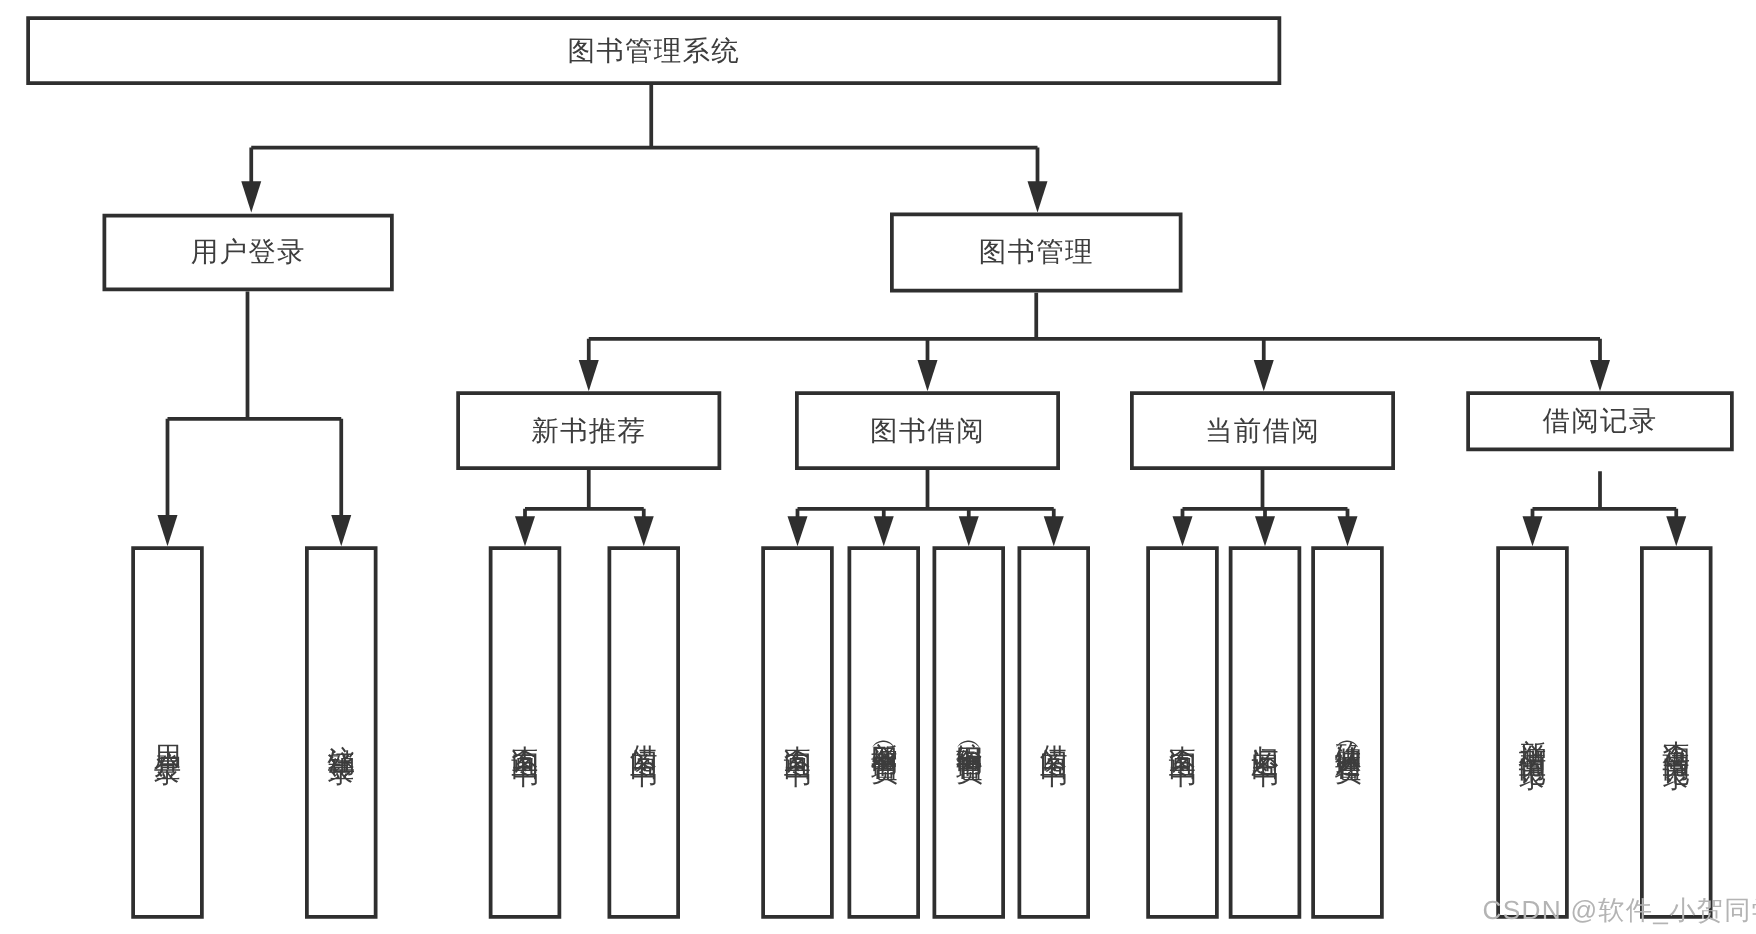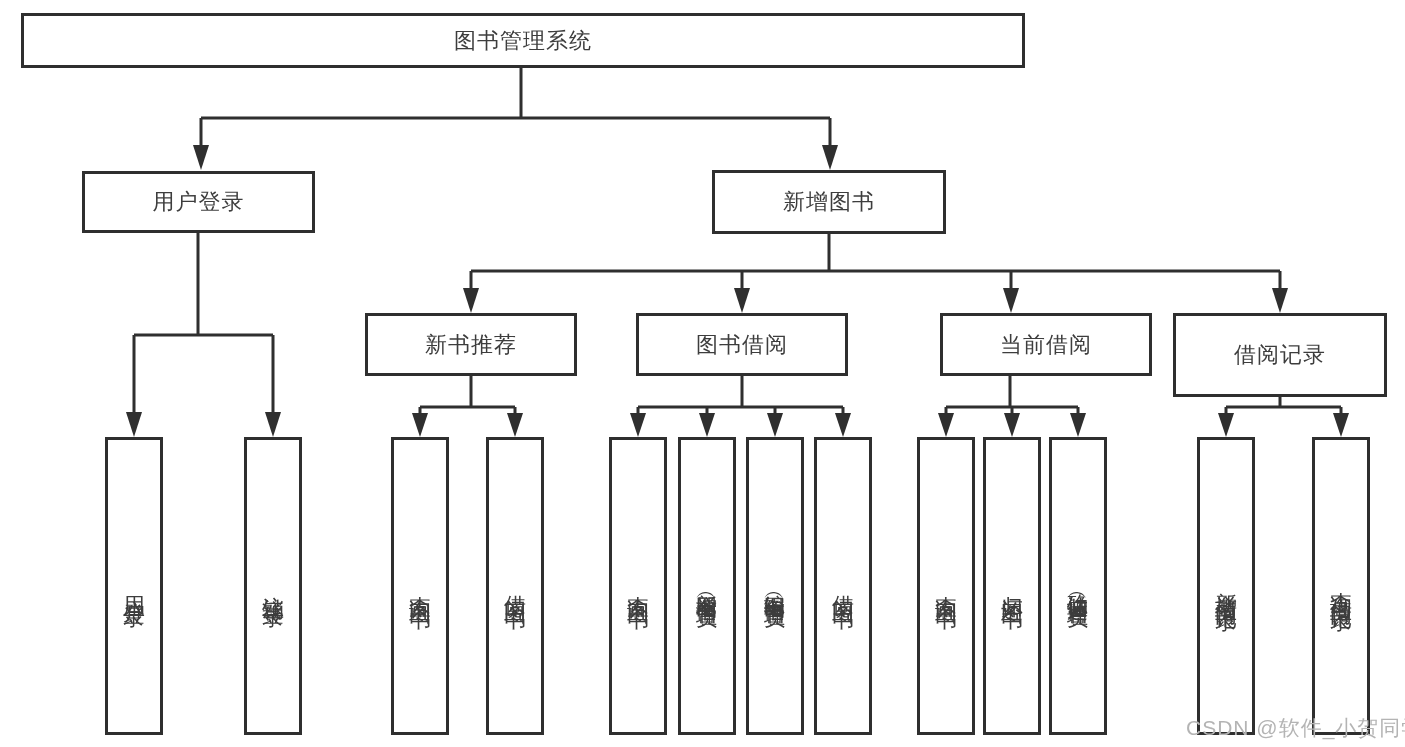--- a/index.html
+++ b/index.html
@@ -107,33 +107,33 @@
   </svg>
 
   <div class="node" style="left:21px;top:13px;width:1004px;height:55px;">
     <span>图书管理系统</span>
   </div>
 
   <div class="node" style="left:82px;top:171px;width:233px;height:62px;">
     <span>用户登录</span>
   </div>
   <div class="node" style="left:712px;top:170px;width:234px;height:64px;">
-    <span>新增图书</span>
+    <span>图书管理</span>
   </div>
 
   <div class="node" style="left:365px;top:313px;width:212px;height:63px;">
     <span>新书推荐</span>
   </div>
   <div class="node" style="left:636px;top:313px;width:212px;height:63px;">
     <span>图书借阅</span>
   </div>
-  <div class="node" style="left:904px;top:313px;width:212px;height:63px;margin-left:36px;">
+  <div class="node" style="left:904px;top:313px;width:212px;height:63px;">
     <span>当前借阅</span>
   </div>
-  <div class="node" style="left:1173px;top:313px;width:214px;height:84px;">
+  <div class="node" style="left:1173px;top:313px;width:214px;height:48px;">
     <span>借阅记录</span>
   </div>
 
   <div class="node leaf" style="left:105px;top:437px;width:58px;height:298px;">
     <span class="vtext">用户登录</span>
   </div>
   <div class="node leaf" style="left:244px;top:437px;width:58px;height:298px;">
     <span class="vtext">注销登录</span>
   </div>
 

